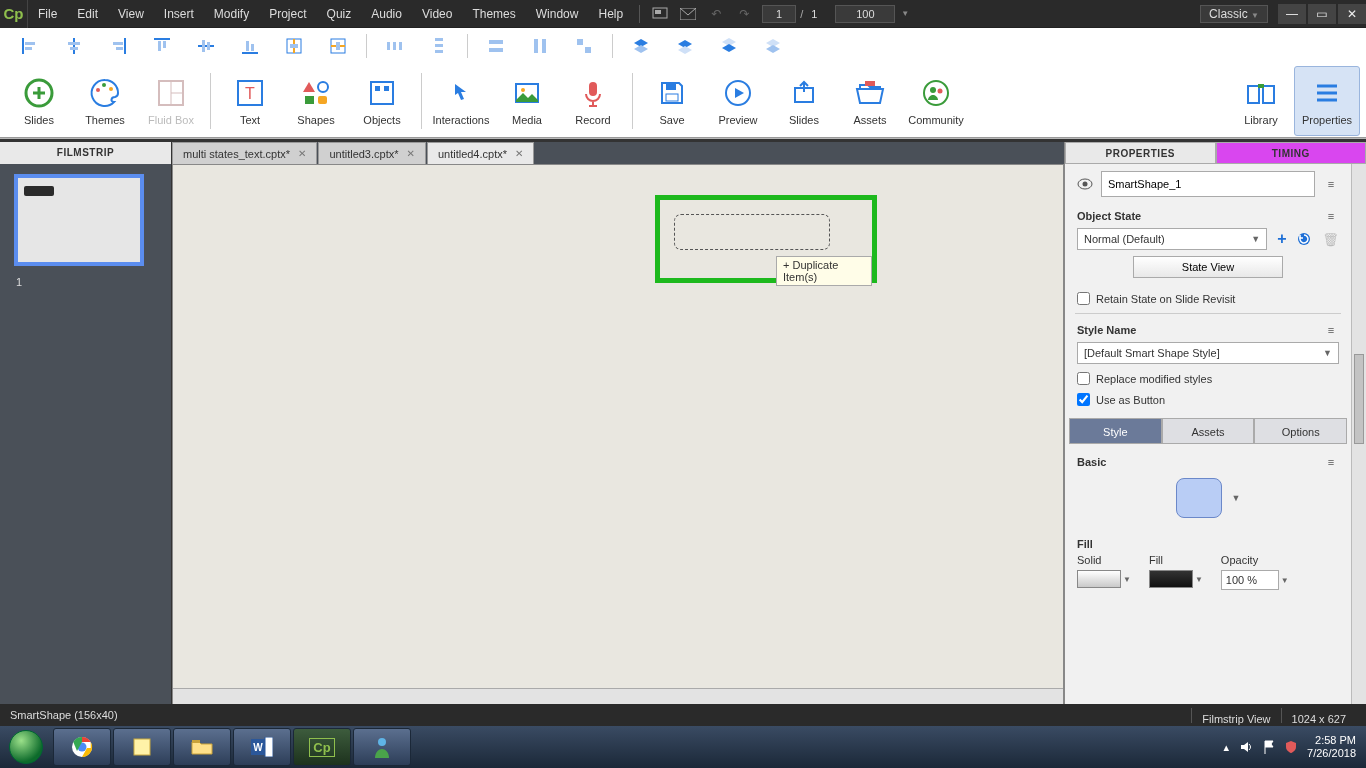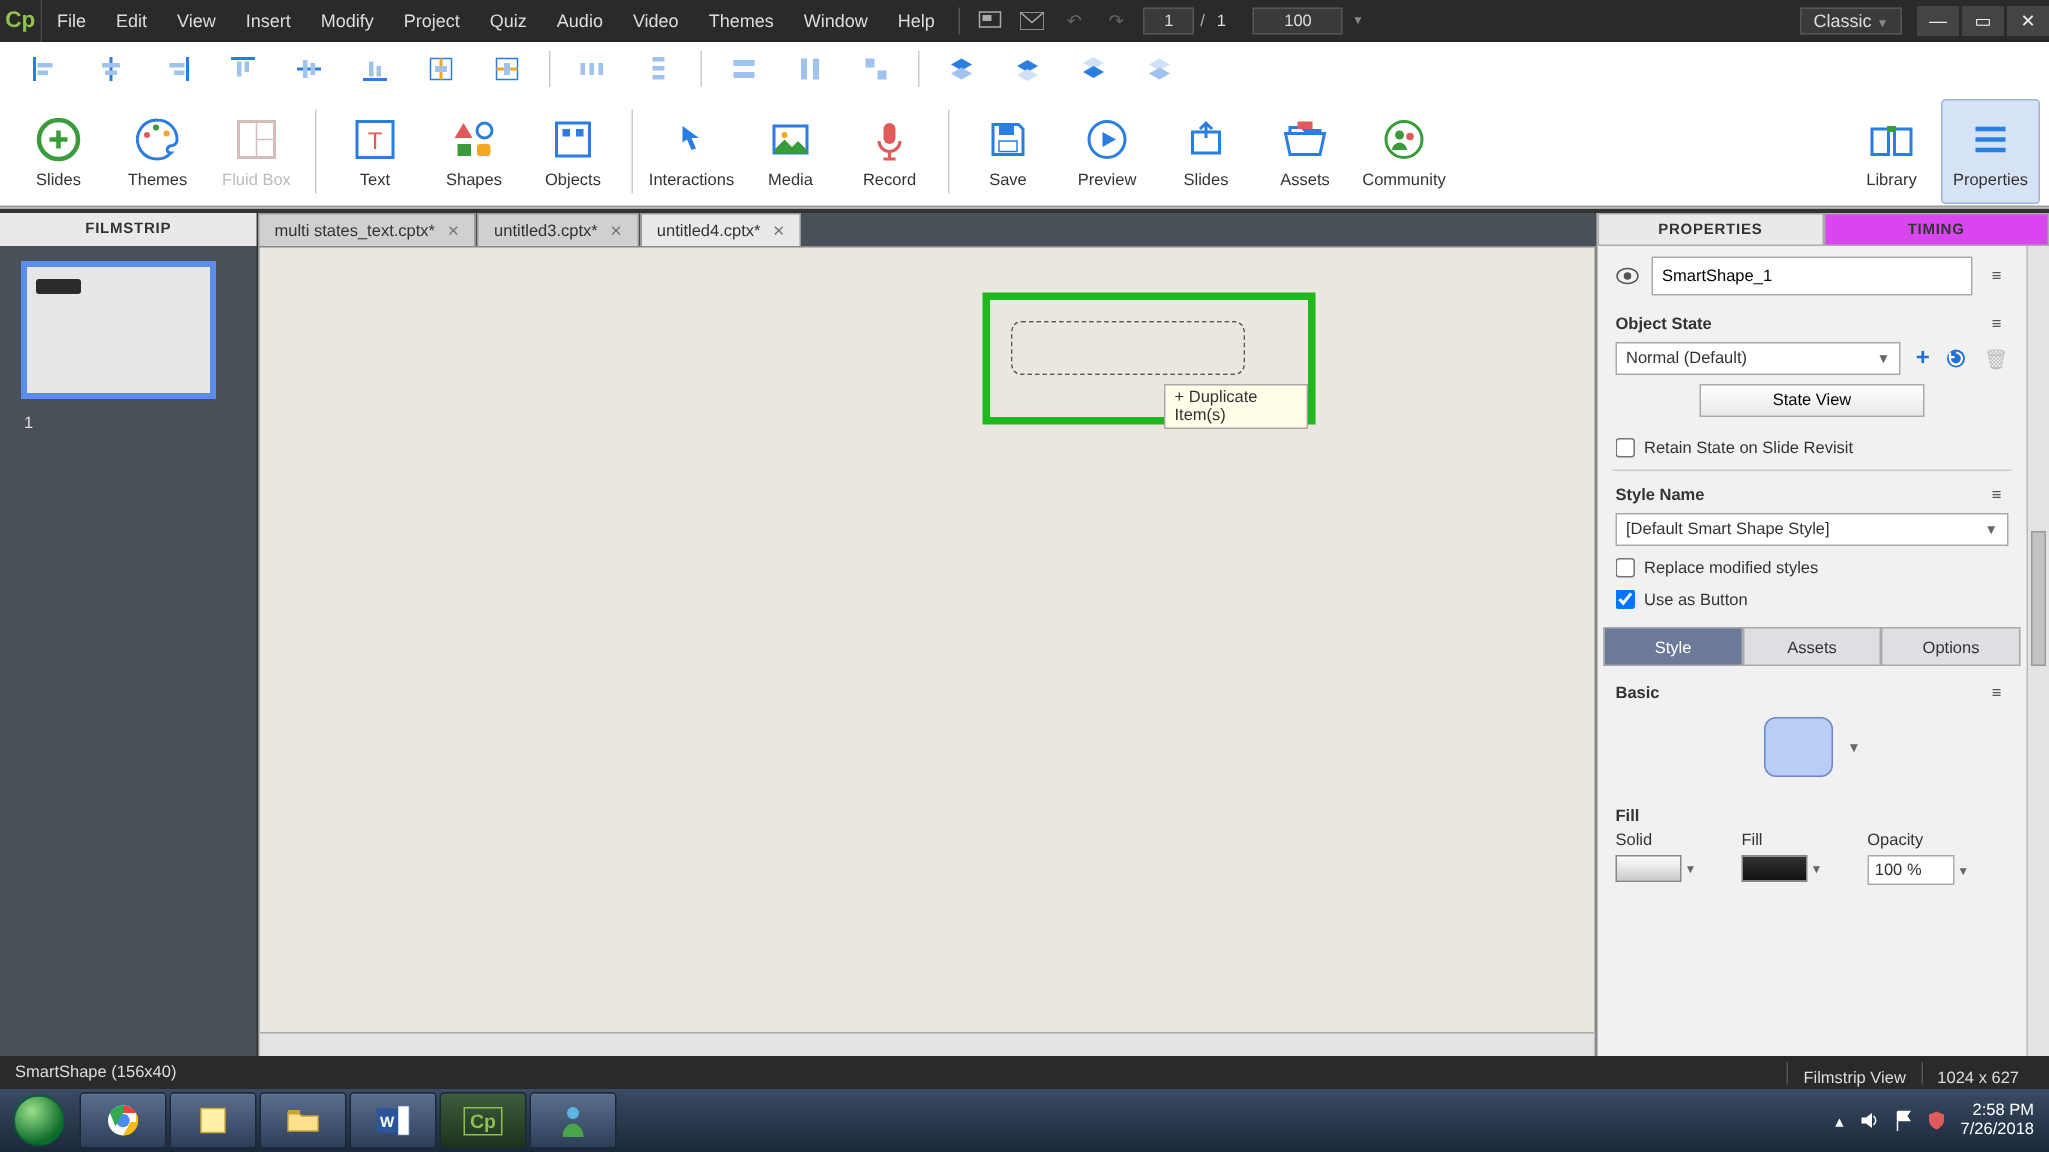--- a/index.html
+++ b/index.html
@@ -82,21 +82,21 @@
 .trashic { color:#bbb; font-size:13px; }
 .stateview-btn { margin:6px auto 10px; width:150px; height:22px; border:1px solid #aaa; background:linear-gradient(#fff,#e8e8e8); text-align:center; line-height:20px; font-size:11px; display:block;}
 .chk { display:flex; align-items:center; gap:6px; padding:4px 12px; }
 .chk input { width:13px; height:13px; }
 .hr { height:1px; background:#ccc; margin:4px 10px; }
 .style-dd { margin:4px 12px; }
 .tabs3 { display:flex; margin:8px 4px 0; }
 .tabs3 .t3 { flex:1; height:26px; text-align:center; line-height:26px; background:#dedfe3; border:1px solid #aaa; font-size:11px;}
 .tabs3 .t3.active { background:#6b7a99; color:#fff; }
 .basic-swatch { width:46px; height:40px; background:#b9cdf5; border:1px solid #6b88c9; border-radius:8px; }
-.fill-row { display:flex; padding:4px 12px 8px; gap:30px; }
+.fill-row { display:flex; padding:4px 12px 8px; gap:18px; }
 .fcol { display:flex; flex-direction:column; gap:4px; font-size:11px;}
 .sw { width:44px; height:18px; border:1px solid #888; display:flex; align-items:center; }
 .sw.grad { background:linear-gradient(#fff,#c9c9c9); }
 .sw.dark { background:linear-gradient(#333,#111); }
 .opfield { width:58px; height:20px; border:1px solid #aaa; background:#fff; text-align:left; padding:0 4px; line-height:18px;}
 .vscroll { position:absolute; right:0; top:22px; bottom:0; width:15px; background:#e3e3e3; border-left:1px solid #bbb;}
 .vscroll .vthumb{ position:absolute; left:2px; right:2px; top:190px; height:90px; background:#c3c3c3; border:1px solid #999;}
 .sb { position:absolute; left:0; right:0; bottom:42px; height:22px; background:#2a2a2a; color:#ddd; font-size:11px; display:flex; align-items:center; padding:0 10px; }
 .sb .spacer{flex:1;}
 .sb .cell{ padding:0 10px; border-left:1px solid #555; height:15px; line-height:22px;}

